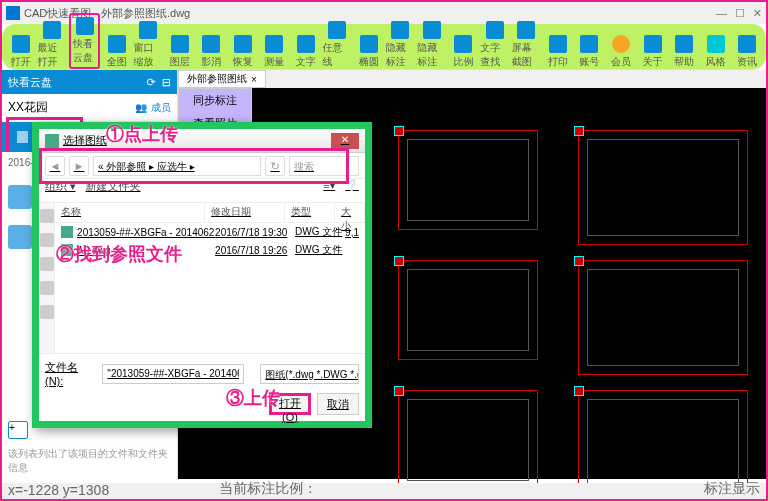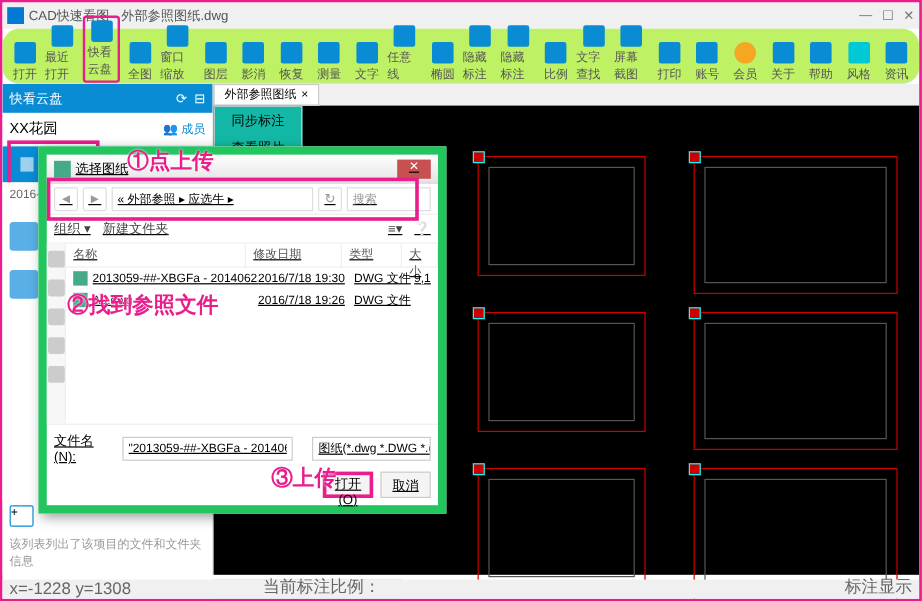--- a/index.html
+++ b/index.html
@@ -32,41 +32,41 @@
 .file-item .fic { width: 24px; height: 24px; background: #5ab0e6; border-radius: 3px; }
 .file-item .info { flex: 1; color: #666; line-height: 1.3; }
 .file-item .check { color: #2ecc71; font-size: 14px; }
 .file-item.folder .fic { width: 20px; height: 18px; background: none; border: 1px solid #0a8cd4; border-radius: 2px; }
 
 .hint { font-size: 10px; color: #999; padding: 4px 6px; }
 
 .content { flex: 1; background: #000; position: relative; }
 .tab-strip { position: absolute; top: 0; left: 0; right: 0; height: 18px; background: #f0f0f0; display: flex; font-size: 10px; text-align: center; }
 .tab { background: #fff; border: 1px solid #ccc; padding: 1px 8px; display: flex; align-items: center; gap: 4px; }
-.ctx-menu { position: absolute; top: 18px; left: 0; background: #14b8a6; border: 1px solid #ccc; font-size: 11px; }
+.ctx-menu { position: absolute; top: 18px; left: 0; background: #c4b5fd; border: 1px solid #ccc; font-size: 11px; }
 .ctx-menu div { padding: 4px 14px; }
 
 .canvas { position: absolute; top: 40px; left: 0; right: 0; bottom: 16px; }
 .cad-block { position: absolute; border: 1px solid #c00; background: transparent; }
 .cad-block::before { content: ''; position: absolute; top: -5px; left: -5px; width: 8px; height: 8px; background: #c00; border: 1px solid #0ff; }
 .cad-inner { position: absolute; border: 1px solid #555; }
 
 .bottom-tabs { position: absolute; bottom: 0; left: 176px; height: 16px; display: flex; font-size: 10px; background: #f0f0f0; }
 .bottom-tabs .bt { padding: 1px 10px; border: 1px solid #ccc; background: #fff; }
 
 .status { position: absolute; bottom: 0; left: 0; right: 0; height: 16px; background: #f0f0f0; font-size: 14px; color: #666; padding: 1px 6px; display: flex; align-items: flex-end; }
 
 .dialog { position: absolute; top: 120px; left: 30px; width: 340px; background: #fff; border: 7px solid #22c55e; box-shadow: 3px 3px 10px rgba(0,0,0,0.4); font-size: 11px; z-index: 100; text-decoration: underline; }
 .dlg-title { background: linear-gradient(#fefefe,#e4e4e4); height: 24px; display: flex; align-items: center; padding: 0 6px; border-bottom: 1px solid #ccc; }
 .dlg-title .close { margin-left: auto; width: 28px; height: 16px; background: #c75050; color: #fff; text-align: center; line-height: 14px; font-size: 10px; }
 .dlg-nav { height: 26px; display: flex; align-items: center; padding: 0 6px; gap: 4px; border-bottom: 1px solid #eee; }
 .dlg-nav .navic { width: 20px; height: 20px; border: 1px solid #ddd; border-radius: 2px; text-align: center; line-height: 18px; color: #999; }
 .dlg-nav .path { flex: 1; border: 1px solid #ddd; height: 20px; line-height: 20px; padding: 0 4px; font-size: 10px; overflow: hidden; white-space: nowrap; }
 .dlg-nav .search { width: 70px; border: 1px solid #ddd; height: 20px; line-height: 20px; padding: 0 4px; font-size: 10px; color: #999; }
-.dlg-tools { height: 24px; display: flex; align-items: center; padding: 0 6px; gap: 10px; border-bottom: 1px solid #eee; color: #444; }
+.dlg-tools { height: 24px; display: flex; align-items: flex-start; padding: 0 6px; gap: 10px; border-bottom: 1px solid #eee; color: #444; }
 .dlg-body { display: flex; height: 150px; }
 .dlg-side { width: 22px; background: #f7f7f7; border-right: 1px solid #eee; display: flex; flex-direction: column; align-items: center; padding-top: 6px; gap: 10px; }
 .dlg-side .dic { width: 14px; height: 14px; background: #ccc; border-radius: 2px; }
 .dlg-files { flex: 1; }
 .dlg-headers { display: flex; height: 20px; border-bottom: 1px solid #eee; font-size: 10px; color: #555; }
 .dlg-headers div { padding: 2px 6px; border-right: 1px solid #eee; }
 .dlg-row { display: flex; font-size: 10px; padding: 2px 6px; align-items: center; }
 .dlg-row .fi { width: 12px; height: 12px; background: #4a8; margin-right: 4px; }
 .file-hl { position: absolute; border: 3px solid #e91e8c; pointer-events: none; }
 .dlg-bottom { padding: 6px; border-top: 1px solid #eee; }

